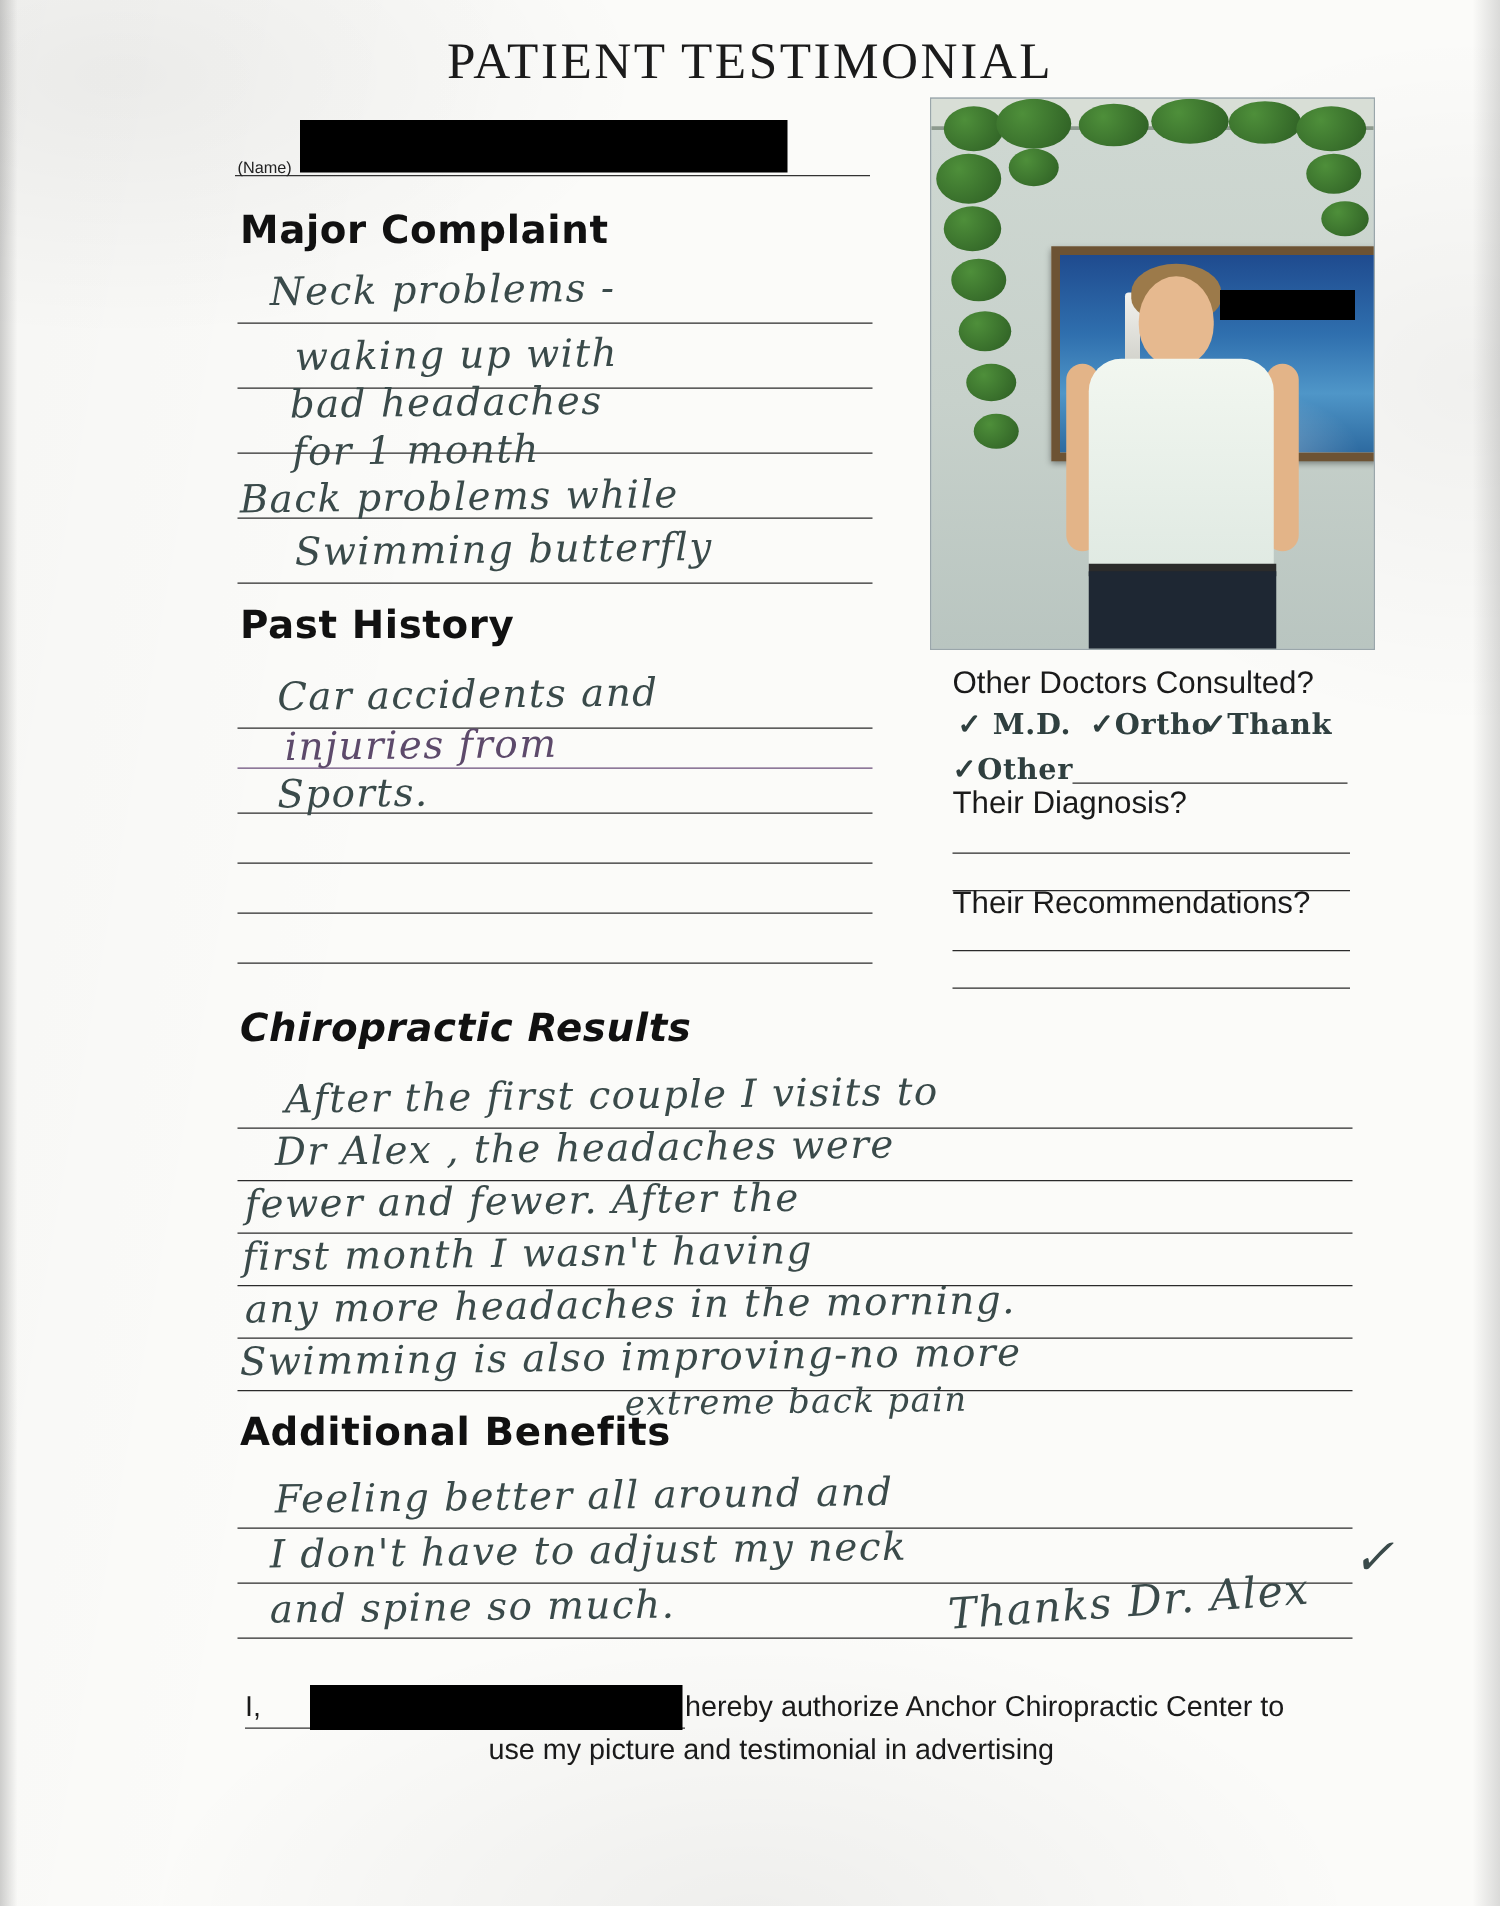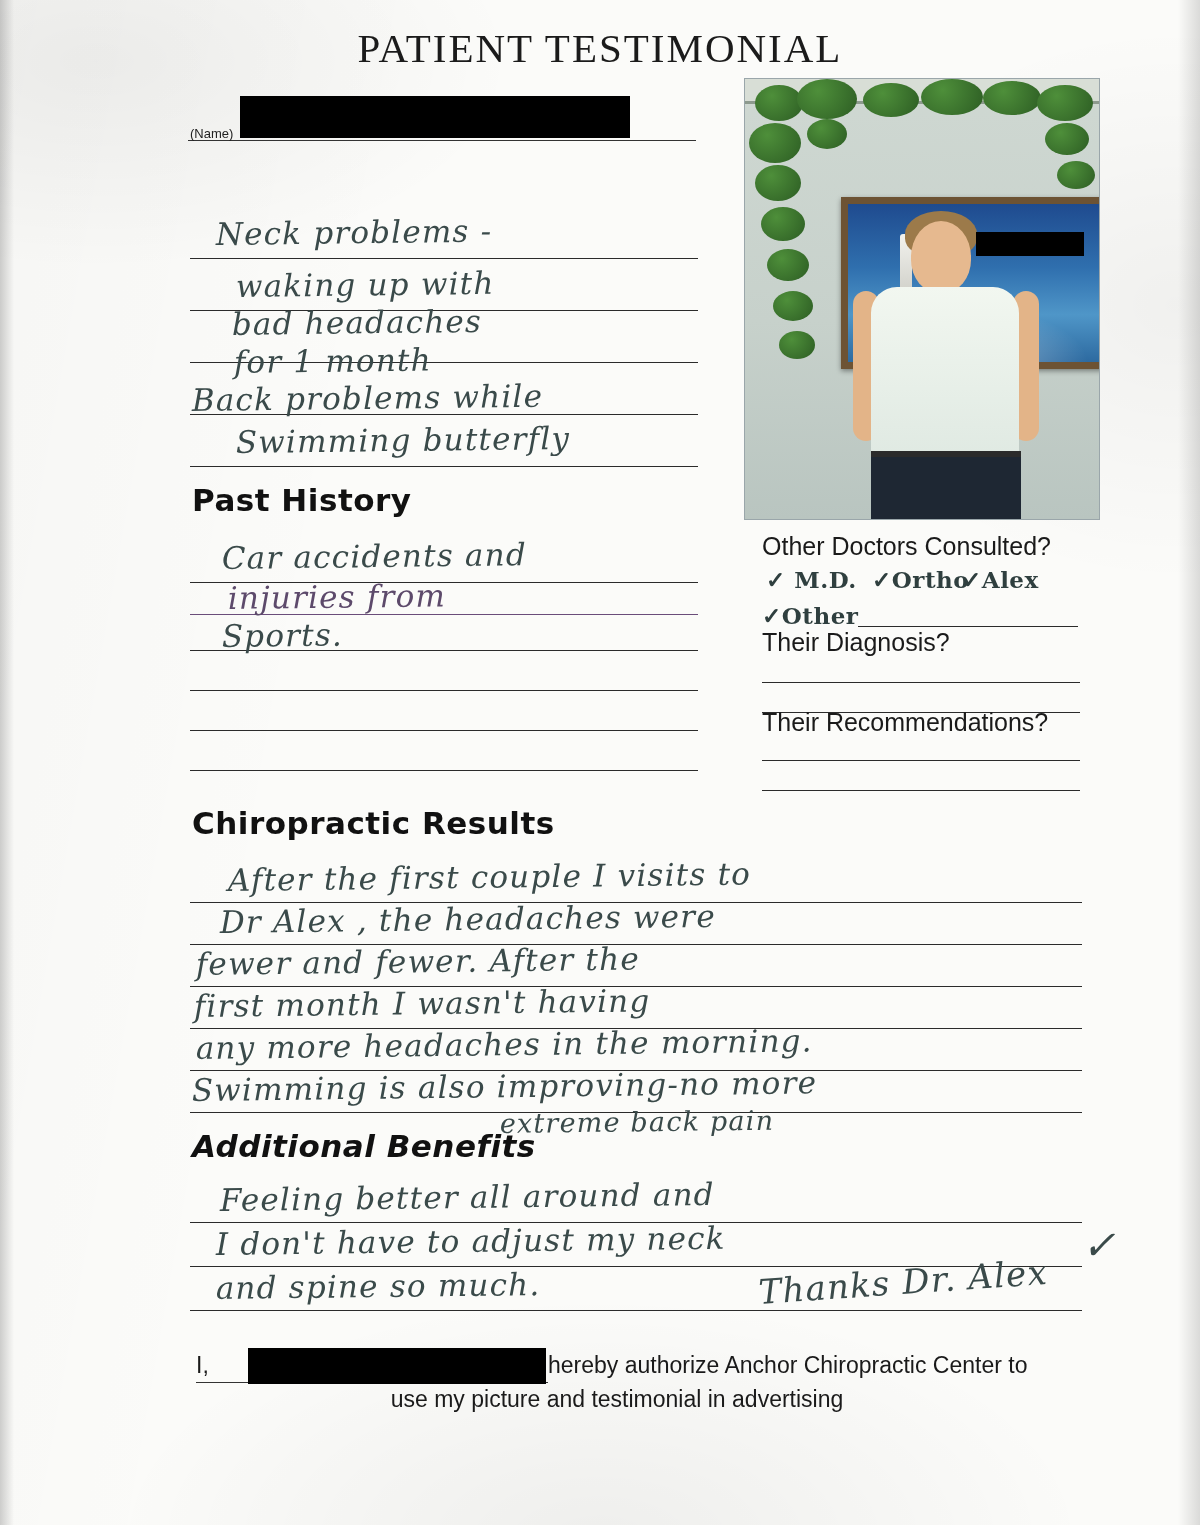--- a/index.html
+++ b/index.html
@@ -82,22 +82,22 @@
   .sec-head {
     position: absolute;
     font-family: "DejaVu Sans", sans-serif;
     font-weight: bold;
     font-size: 31px;
     color: #111;
     letter-spacing: 0.5px;
   }
   #h-complaint { left: 192px; top: 166px; }
   #h-history   { left: 192px; top: 482px; }
-  #h-results   { left: 192px; top: 805px; }
-  #h-benefits  { left: 192px; top: 1128px; font-style: italic; }
+  #h-results   { left: 192px; top: 805px; font-style: italic; }
+  #h-benefits  { left: 192px; top: 1128px; }
 
   
   .rule {
     position: absolute;
     height: 0;
     border-bottom: 1.4px solid #2b2b2b;
   }
   .hand {
     position: absolute;
     font-family: "DejaVu Serif", serif;
@@ -284,20 +284,21 @@
   <div class="paper-shade"></div>
   <div class="edge-left"></div>
   <div class="edge-right"></div>
 
   <div class="doc-title">PATIENT TESTIMONIAL</div>
 
   <div class="name-row"></div>
   <div class="name-label">(Name)</div>
   <div class="redact-name"></div>
 
+  <div class="sec-head" id="h-complaint">Major Complaint</div>
 
   <div class="rule" style="left:190px; top:258px; width:508px;"></div>
   <div class="rule" style="left:190px; top:310px; width:508px;"></div>
   <div class="rule" style="left:190px; top:362px; width:508px;"></div>
   <div class="rule" style="left:190px; top:414px; width:508px;"></div>
   <div class="rule" style="left:190px; top:466px; width:508px;"></div>
   <div class="rule" style="left:190px; top:482px; width:508px; border-bottom-color:rgba(43,43,43,0.0);"></div>
 
   <div class="hand" style="left:216px; top:216px;">Neck problems -</div>
   <div class="hand" style="left:236px; top:268px;">waking up with</div>
@@ -349,21 +350,21 @@
     <div class="person-body"></div>
     <div class="person-belt"></div>
     <div class="person-pants"></div>
   </div>
   <div class="redact-eyes"></div>
 
   <div class="typed" style="left:762px; top:532px;">Other Doctors Consulted?</div>
 
   <div class="hand-check" style="left:766px; top:566px;">✓&nbsp;<span>M.D.</span></div>
   <div class="hand-check" style="left:872px; top:566px;">✓<span>Ortho</span></div>
-  <div class="hand-check" style="left:962px; top:566px;">✓<span>Alex</span></div>
+  <div class="hand-check" style="left:962px; top:566px;">✓<span>Thank</span></div>
   <div class="hand-check" style="left:762px; top:602px;">✓<span>Other</span></div>
   <div class="rule" style="left:858px; top:626px; width:220px;"></div>
 
   <div class="typed" style="left:762px; top:628px;">Their Diagnosis?</div>
   <div class="rule" style="left:762px; top:682px; width:318px;"></div>
   <div class="rule" style="left:762px; top:712px; width:318px;"></div>
 
   <div class="typed" style="left:762px; top:708px;">Their Recommendations?</div>
   <div class="rule" style="left:762px; top:760px; width:318px;"></div>
   <div class="rule" style="left:762px; top:790px; width:318px;"></div>

